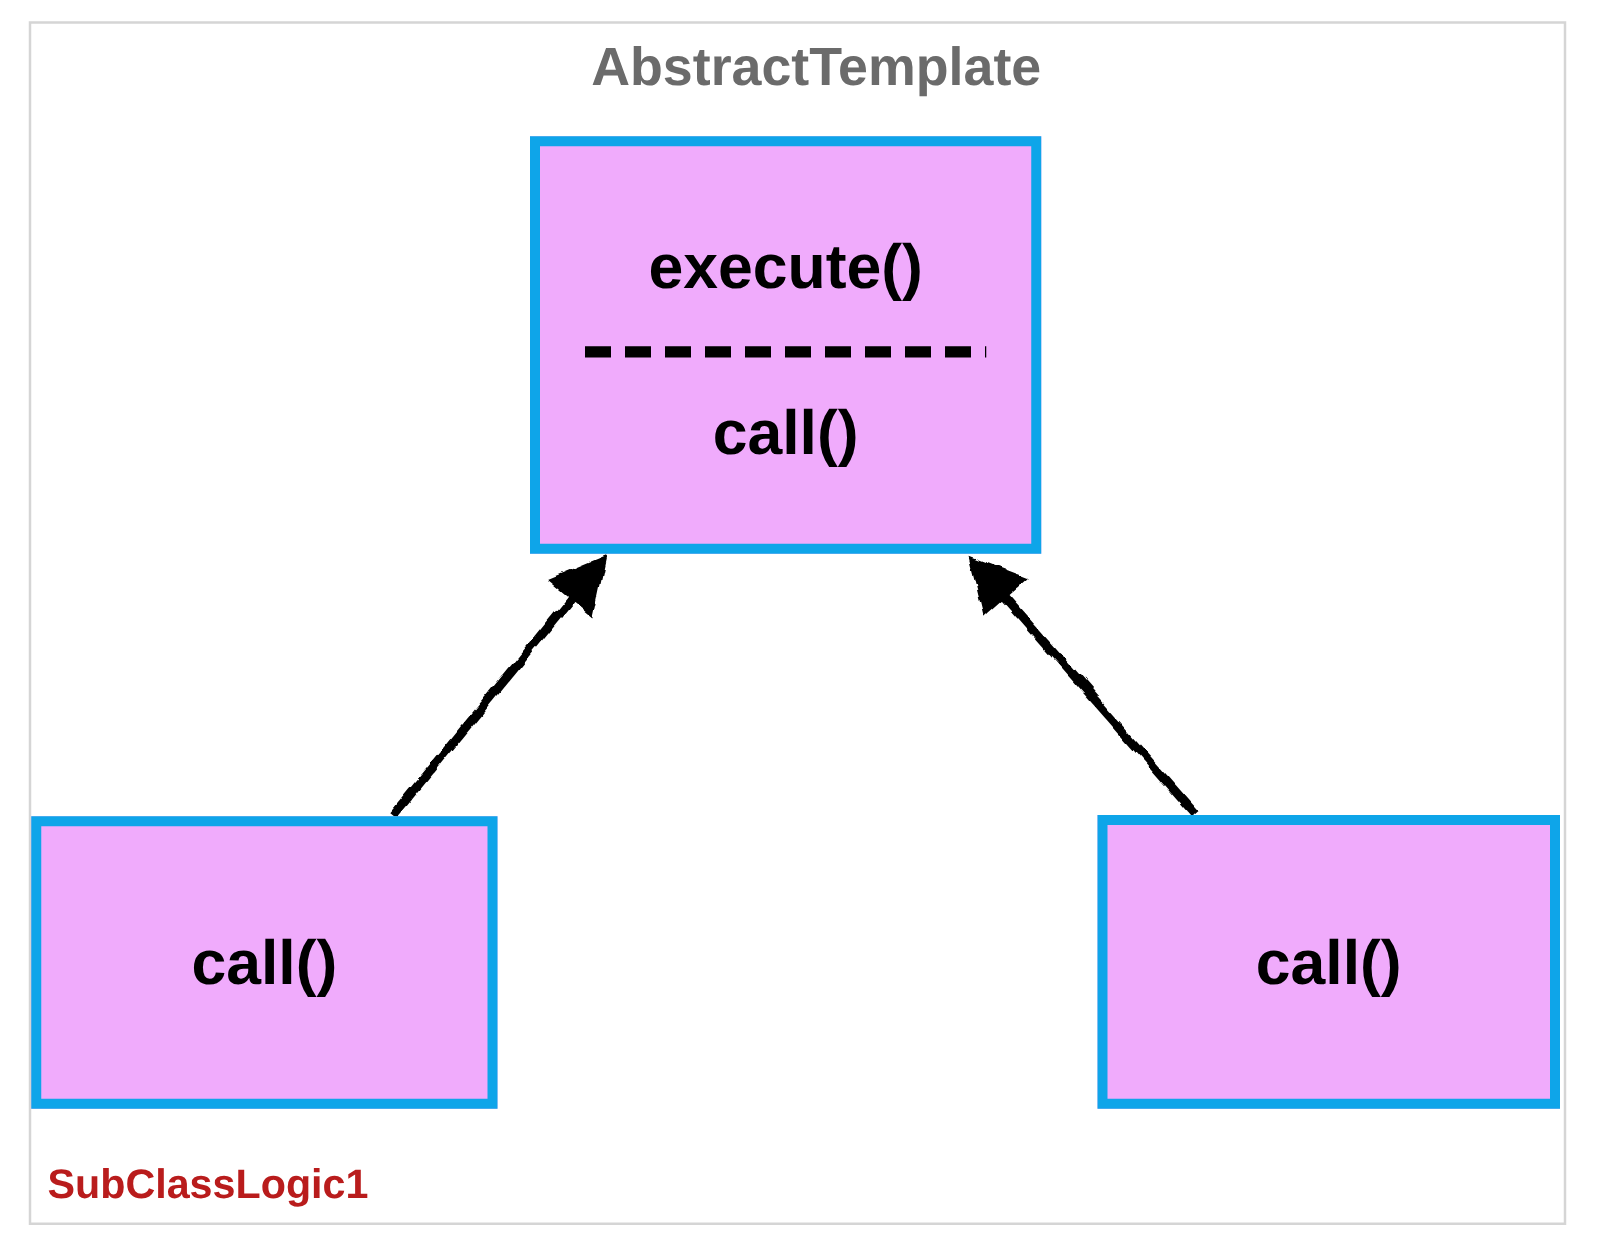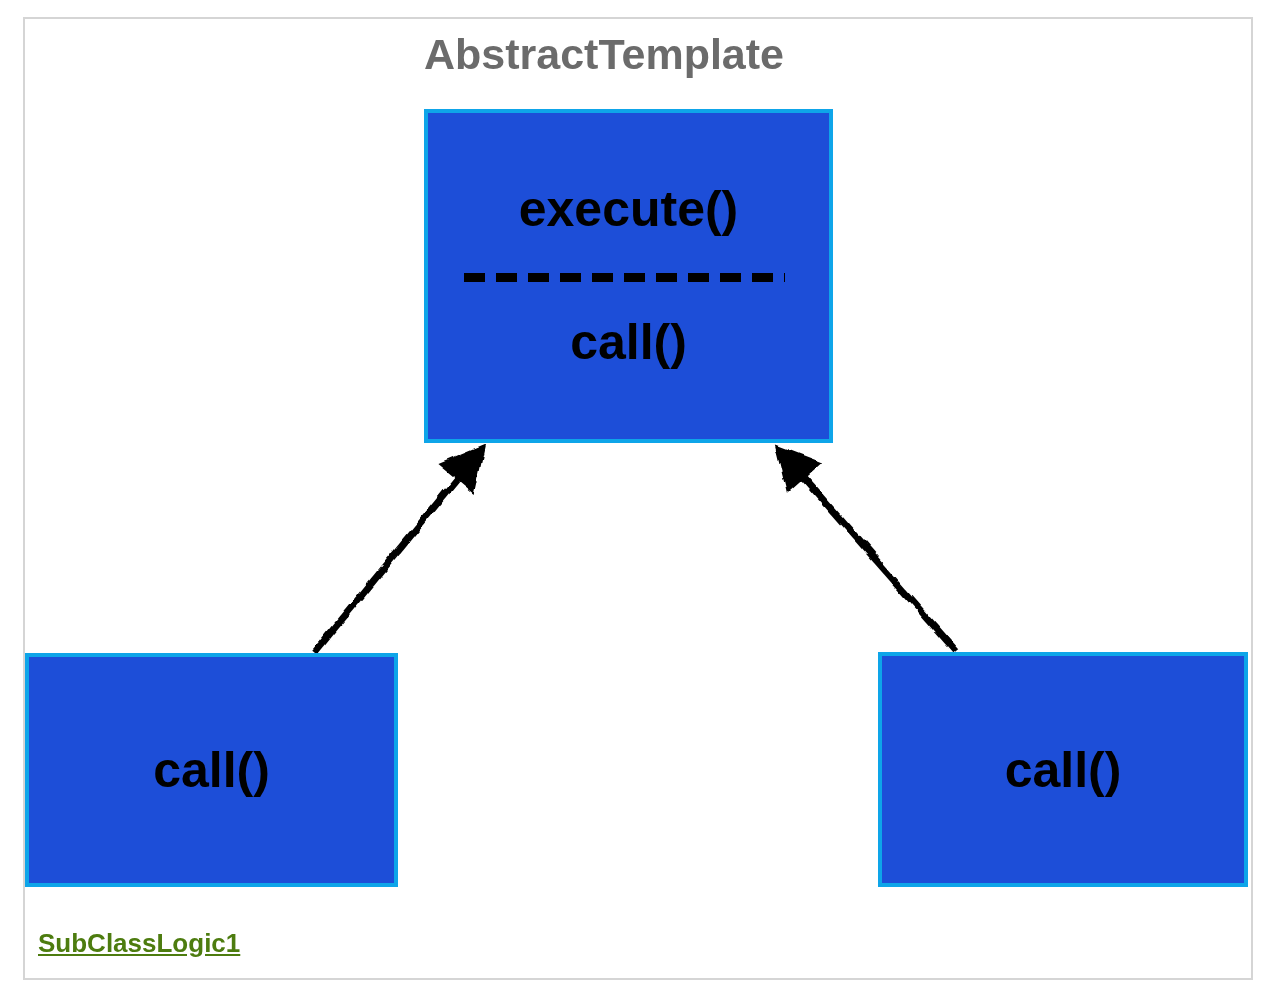--- a/index.html
+++ b/index.html
@@ -23,32 +23,32 @@
     height: 963px;
     border: 2px solid #d5d5d5;
     box-sizing: border-box;
     background: #ffffff;
   }
   .diagram-title {
     position: absolute;
     left: 424px;
     top: 30px;
     width: 409px;
-    text-align: left;
+    text-align: right;
     font-size: 43px;
     font-weight: bold;
     color: #6b6b6b;
     letter-spacing: 0px;
     white-space: nowrap;
   }
   .class-box {
     position: absolute;
     box-sizing: border-box;
-    border: 4px solid #0ea5e9;
-    background: #1d4ed8;
+    border: 8px solid #0ea5e9;
+    background: #f0abfc;
   }
   .abstract-box {
     left: 424px;
     top: 109px;
     width: 409px;
     height: 334px;
   }
   .method-text {
     font-size: 50px;
     font-weight: bold;
@@ -94,25 +94,24 @@
   }
   .sub-box-2 {
     left: 878px;
     top: 652px;
     width: 370px;
     height: 235px;
   }
   .sub-label {
     position: absolute;
     top: 928px;
-    font-size: 26px;
+    font-size: 33px;
     font-weight: bold;
-    color: #4d7c0f;
+    color: #b91c1c;
     white-space: nowrap;
-    text-decoration: underline;
   }
   .sub-label-1 { left: 38px; }
   .sub-label-2 { right: 41px; }
   .arrow-layer {
     position: absolute;
     left: 0;
     top: 0;
     width: 1278px;
     height: 1002px;
     pointer-events: none;

